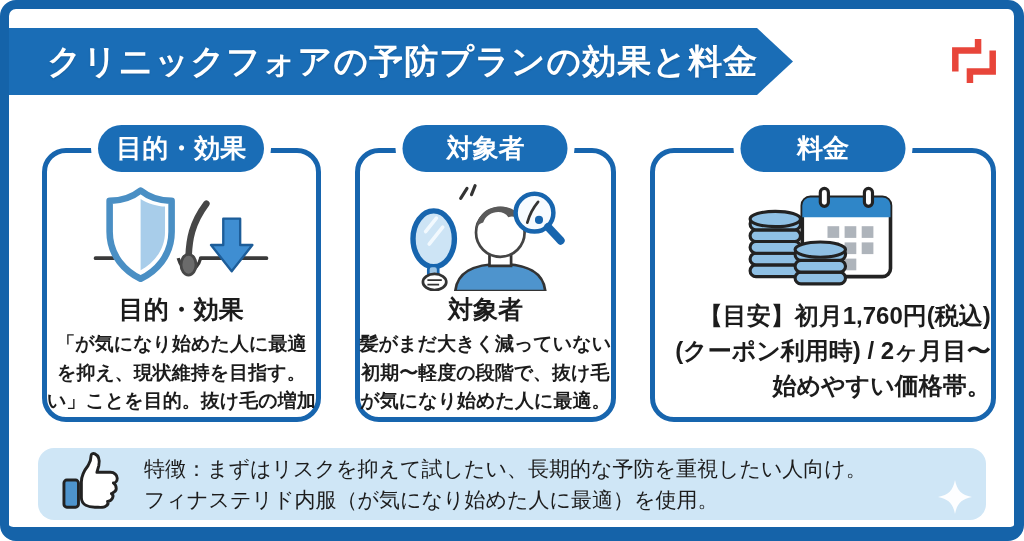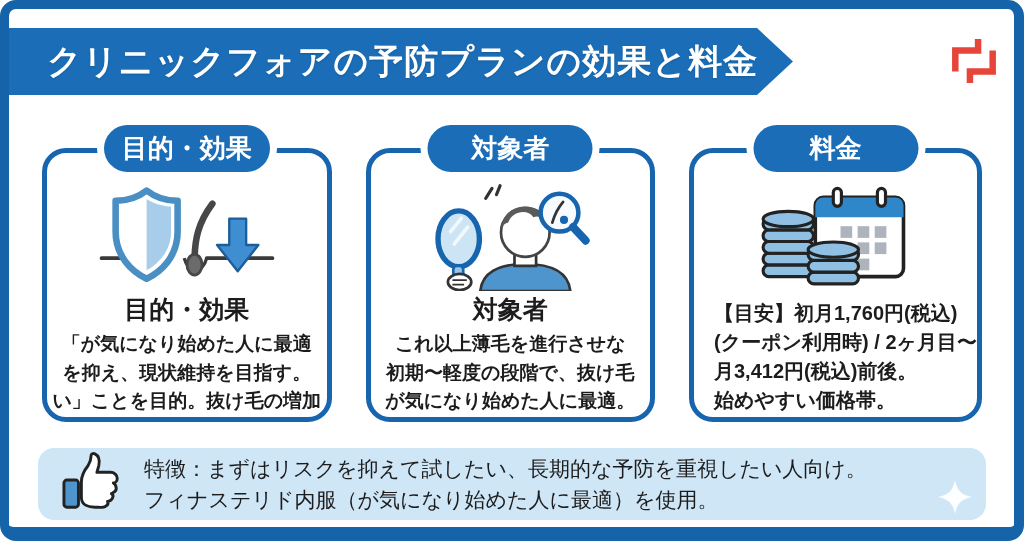--- a/index.html
+++ b/index.html
@@ -50,21 +50,21 @@
     box-shadow:0 0 0 7px #fff;
   }
   .icon-wrap{
     margin-top:30px;height:108px;display:flex;align-items:center;justify-content:center;
   }
   .card-heading{
     margin:2px 0 4px;text-align:center;font-size:25px;font-weight:bold;color:var(--text,#1c1c1c);
   }
   .card-body{margin:0;font-size:19px;font-weight:bold;line-height:1.5;text-align:center;}
   .card-body .bline{display:block;white-space:nowrap;}
-  .card-body.left{text-align:left;padding-left:20px;font-size:20px;line-height:1.45;margin-top:8px;}
+  .card-body.left{text-align:right;padding-left:20px;font-size:24px;line-height:1.45;margin-top:8px;}
   
   .footer{
     position:absolute;left:38px;top:448px;width:948px;height:72px;box-sizing:border-box;
     background:var(--footer-bg,#cfe6f6);border-radius:16px;
     display:flex;align-items:center;gap:18px;padding:0 22px;
   }
   .footer-text{font-size:21px;font-weight:normal;line-height:1.5;}
   .footer-text .fline{display:block;white-space:nowrap;}
   .sparkle{position:absolute;right:14px;bottom:2px;}
 </style>
@@ -128,21 +128,21 @@
         <ellipse cx="39" cy="110" rx="13" ry="9" fill="#fff" stroke="#333" stroke-width="3"></ellipse>
         <path d="M31 108 h16 M31 113 h13" stroke="#333" stroke-width="2"></path>
         <circle cx="150" cy="33" r="21" fill="#f7fbff" stroke="#1765ae" stroke-width="5"></circle>
         <path d="M142 44 C145 33 149 27 154 21" stroke="#333" stroke-width="3" fill="none" stroke-linecap="round"></path>
         <circle cx="155" cy="41" r="4.5" fill="#1765ae"></circle>
         <path d="M165 49 L179 64" stroke="#1765ae" stroke-width="9" stroke-linecap="round"></path>
       </svg>
     </div>
     <h3 class="card-heading">対象者</h3>
     <p class="card-body">
-      <span class="bline">これ以上薄毛を進行させな</span>
+      <span class="bline">髪がまだ大きく減っていない</span>
       <span class="bline">初期〜軽度の段階で、抜け毛</span>
       <span class="bline">が気になり始めた人に最適。</span>
     </p>
   </section>
 
   <section class="card">
     <div class="pill">
       <span>料金</span>
     </div>
     <div class="icon-wrap">
@@ -176,21 +176,20 @@
           <rect x="64" y="99" width="56" height="13" rx="6.5"></rect>
             <rect x="64" y="86" width="56" height="13" rx="6.5"></rect>
           <rect x="64" y="73" width="56" height="13" rx="6.5"></rect>
           <ellipse cx="92" cy="74" rx="28" ry="8.5"></ellipse>
         </g>
       </svg>
     </div>
     <p class="card-body left">
       <span class="bline">【目安】初月1,760円(税込)</span>
       <span class="bline">(クーポン利用時) / 2ヶ月目〜</span>
-      <span class="bline">月3,412円(税込)前後。</span>
       <span class="bline">始めやすい価格帯。</span>
     </p>
   </section>
 </div>
 
 <div class="footer">
   <span>
     <svg width="66" height="62" viewBox="0 0 68 64">
       <rect x="4" y="30" width="15" height="28" rx="3" fill="#4e94cd" stroke="#222" stroke-width="3"></rect>
       <path d="M22 32 C22 26 25 20 29 15 C31 12 32 8 32 5 C32 3 34 2 36 3 C40 5 41 10 40 15 L38 22 H52 C56 22 59 25 59 28 C59 31 57 33 55 33 C57 34 58 36 58 39 C58 42 55 43 53 44 C55 45 55 47 54 49 C53 51 51 52 49 52 C50 54 49 56 47 57 C45 59 40 58 36 58 C30 58 22 56 22 48 Z" fill="#fff" stroke="#222" stroke-width="3" stroke-linejoin="round"></path>

